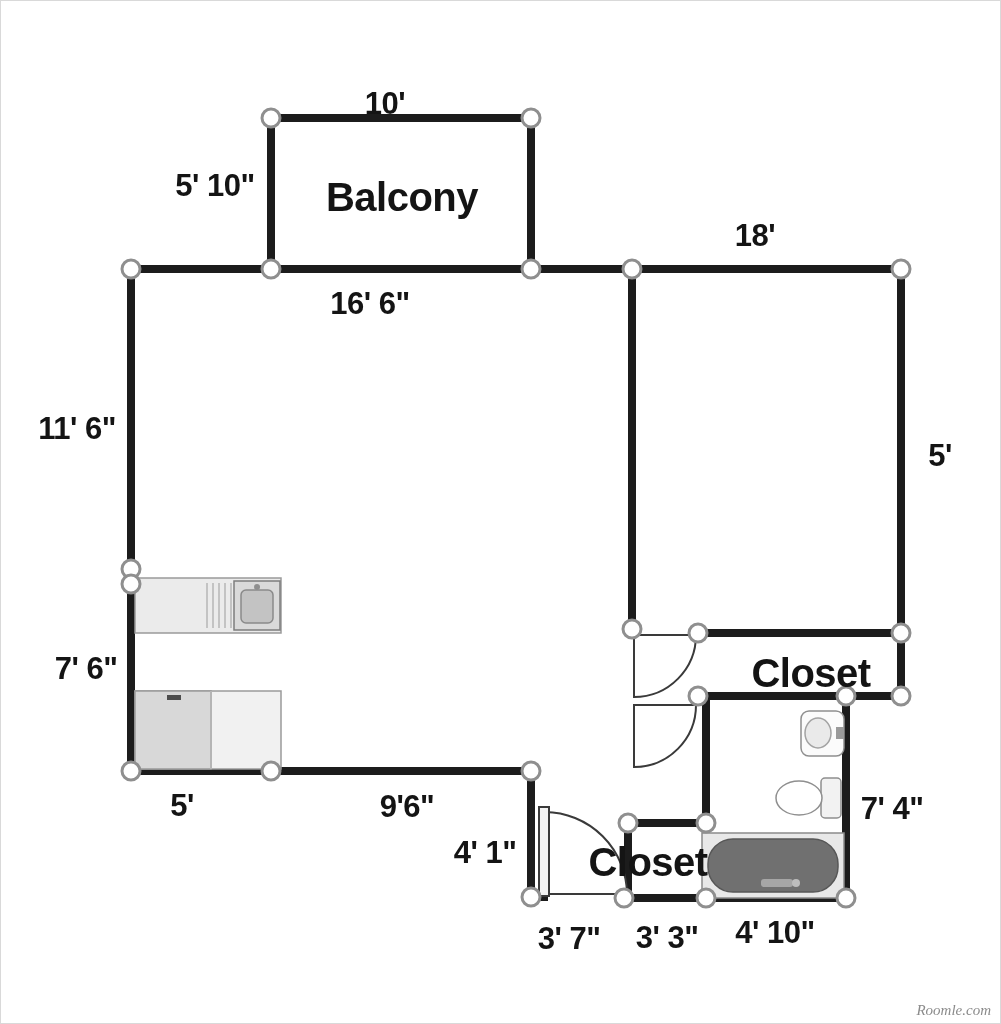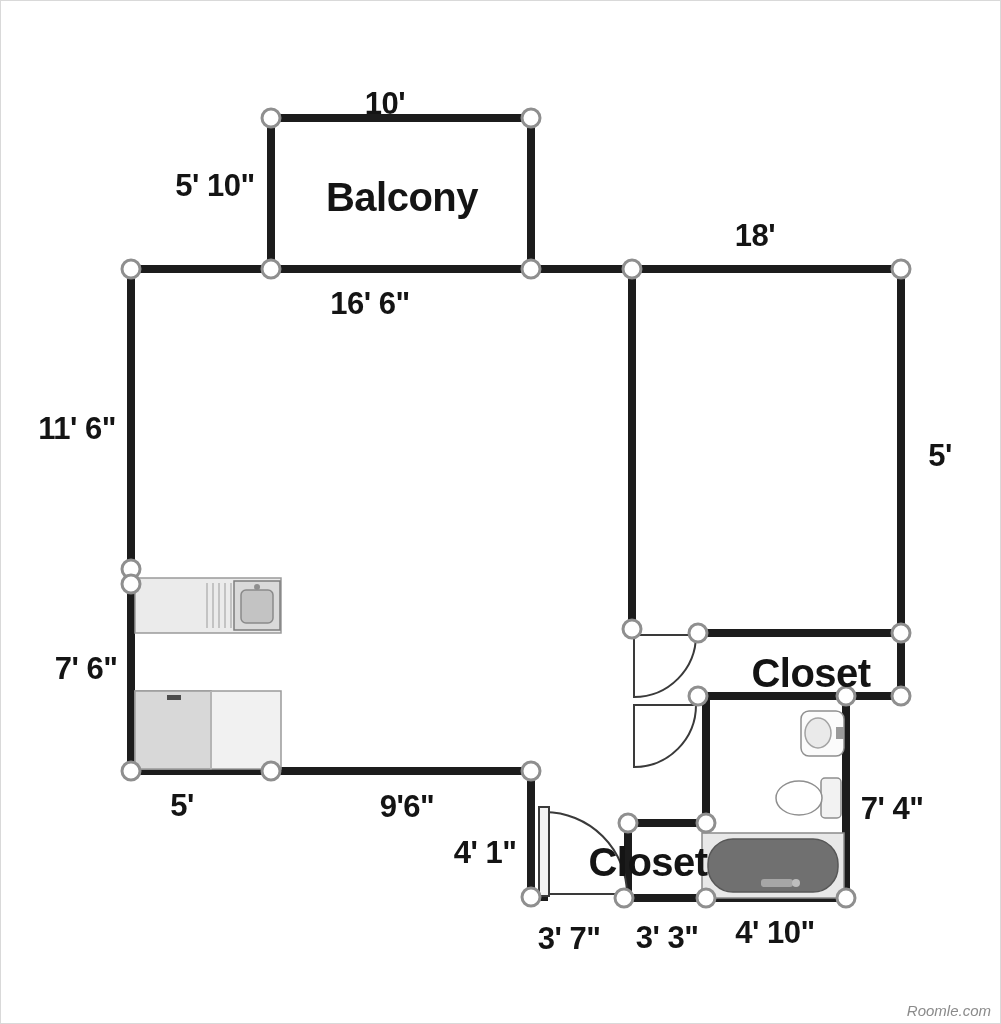--- a/index.html
+++ b/index.html
@@ -35,21 +35,21 @@
   .room {
     font-size: 40px;
   }
   .area {
     font-size: 30px;
   }
   .watermark {
     position: absolute;
     right: 9px;
     bottom: 4px;
-    font-family: Liberation Sans, sans-serif;
+    font-family: Liberation Serif, serif;
     font-style: italic;
     font-size: 15px;
     color: #8b8b8b;
   }
 </style>
 </head>
 <body>
 
 <div class="plan">
 

